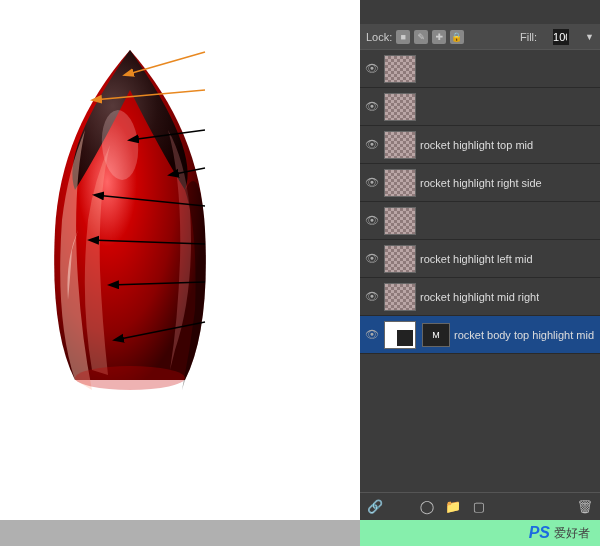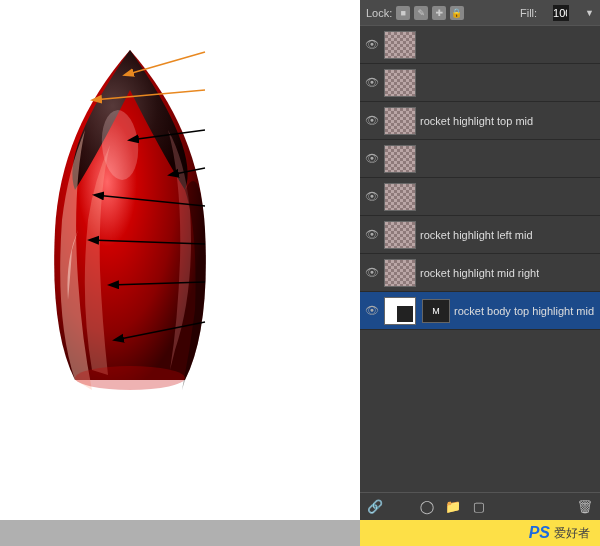--- a/index.html
+++ b/index.html
@@ -46,20 +46,21 @@
 
     
     .lock-bar {
       background: #4a4a4a;
       height: 26px;
       display: flex;
       align-items: center;
       padding: 0 6px;
       gap: 4px;
       border-bottom: 1px solid #555;
+      margin-top: 24px;
     }
     .lock-bar-label {
       color: #ccc;
       font-size: 11px;
     }
     .lock-icon {
       width: 14px; height: 14px;
       background: #888;
       border-radius: 2px;
       display: inline-flex;
@@ -186,21 +187,21 @@
       height: 520px;
       pointer-events: none;
     }
 
     
     .ps-watermark {
       position: absolute;
       bottom: 0; right: 0;
       width: 240px;
       height: 26px;
-      background: #fde047;
+      background: #86efac;
       display: flex;
       align-items: center;
       justify-content: flex-end;
       padding-right: 10px;
       gap: 4px;
     }
     .ps-logo {
       font-size: 16px;
       font-weight: bold;
       color: #1c6be0;
@@ -323,20 +324,21 @@
         <div class="layer-thumb">
           <div class="layer-thumb-inner" style="background:rgba(180,50,50,0.15);"></div>
         </div>
         <div class="layer-name">rocket highlight top mid</div>
       </div>
       <div class="layer-row">
         <div class="layer-eye" style="font-size: 11px;">👁</div>
         <div class="layer-thumb">
           <div class="layer-thumb-inner" style="background:rgba(180,50,50,0.15);"></div>
         </div>
+        <div class="layer-name">rocket highlight right side</div>
       </div>
       <div class="layer-row">
         <div class="layer-eye" style="font-size: 11px;">👁</div>
         <div class="layer-thumb">
           <div class="layer-thumb-inner" style="background:rgba(180,50,50,0.15);"></div>
         </div>
       </div>
       <div class="layer-row">
         <div class="layer-eye" style="font-size: 11px;">👁</div>
         <div class="layer-thumb">

